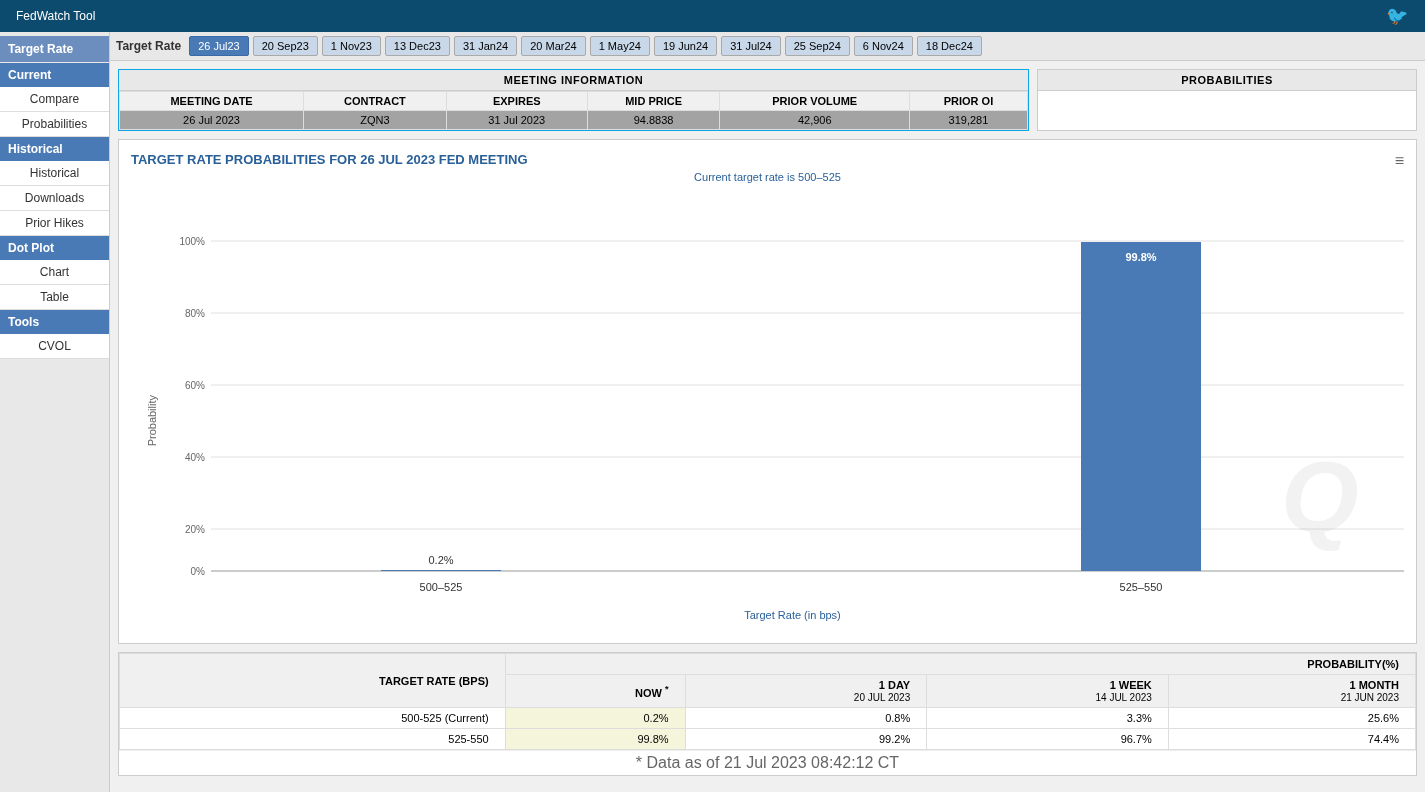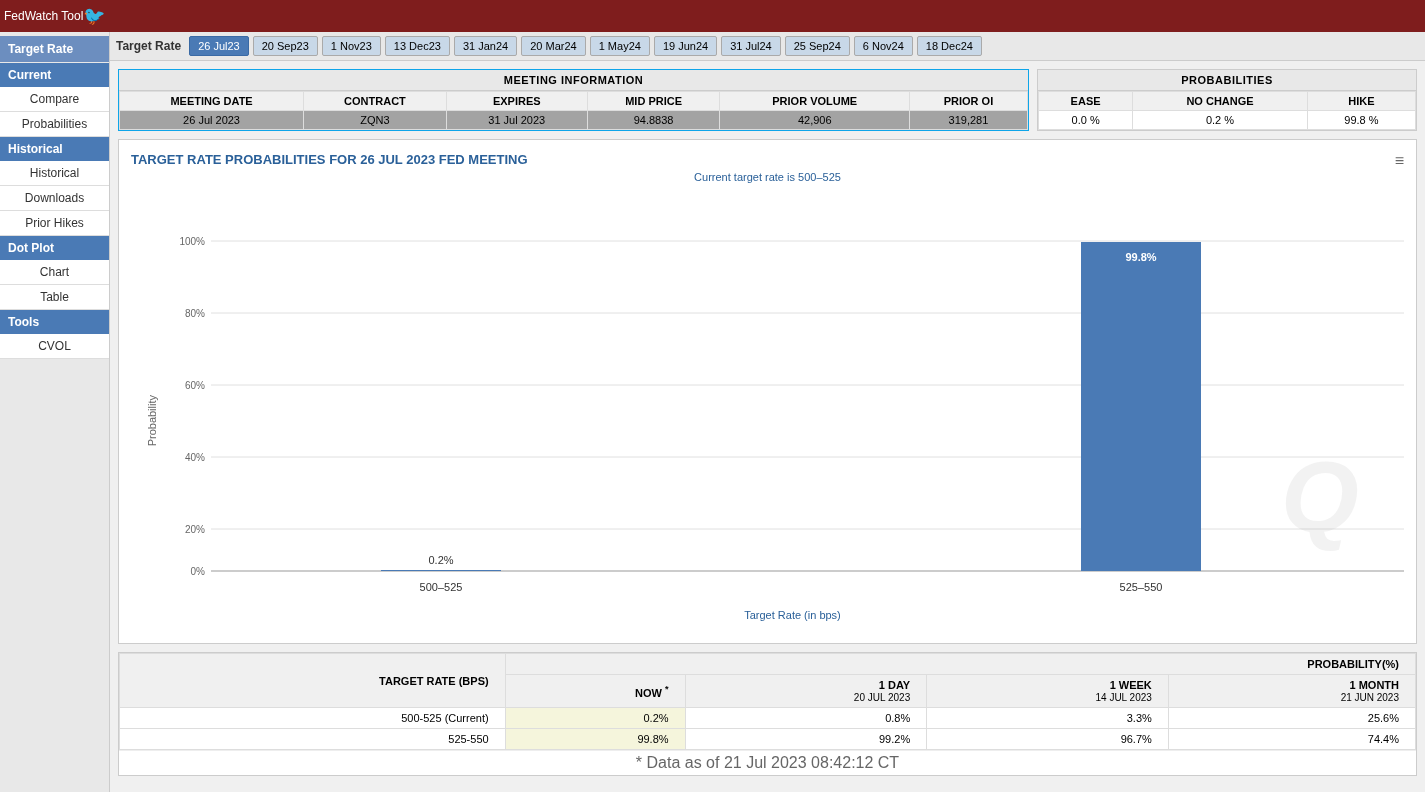--- a/index.html
+++ b/index.html
@@ -1,24 +1,25 @@
 <!DOCTYPE html>
 <html><head>
   <meta charset="utf-8">
   <style>
     * { box-sizing: border-box; margin: 0; padding: 0; }
     body { font-family: Arial, sans-serif; font-size: 12px; background: #f0f0f0; }
 
     
     #topbar {
-      background: #7f1d1d;
+      background: #0c4a6e;
       color: white;
-      padding: 6px 4px;
+      padding: 6px 16px;
       display: flex;
       align-items: center;
+      justify-content: space-between;
       height: 32px;
     }
 
     
     #layout { display: flex; height: calc(792px - 32px); }
 
     
     #sidebar {
       width: 110px;
       background: #e8e8e8;
@@ -302,36 +303,20 @@
                 <td>94.8838</td>
                 <td>42,906</td>
                 <td>319,281</td>
               </tr>
             </tbody>
           </table>
         </div>
 
         <div class="info-box prob-box">
           <div class="info-box-header">PROBABILITIES</div>
-          <table class="info-table">
-            <thead>
-              <tr>
-                <th>EASE</th>
-                <th>NO CHANGE</th>
-                <th>HIKE</th>
-              </tr>
-            </thead>
-            <tbody>
-              <tr>
-                <td>0.0 %</td>
-                <td>0.2 %</td>
-                <td>99.8 %</td>
-              </tr>
-            </tbody>
-          </table>
         </div>
       </div>
 
       <div id="chart-section">
         <div id="chart-title">TARGET RATE PROBABILITIES FOR 26 JUL 2023 FED MEETING</div>
         <div id="chart-subtitle">Current target rate is 500–525</div>
         <span class="menu-icon">≡</span>
 
         <div id="chart-area">
 

